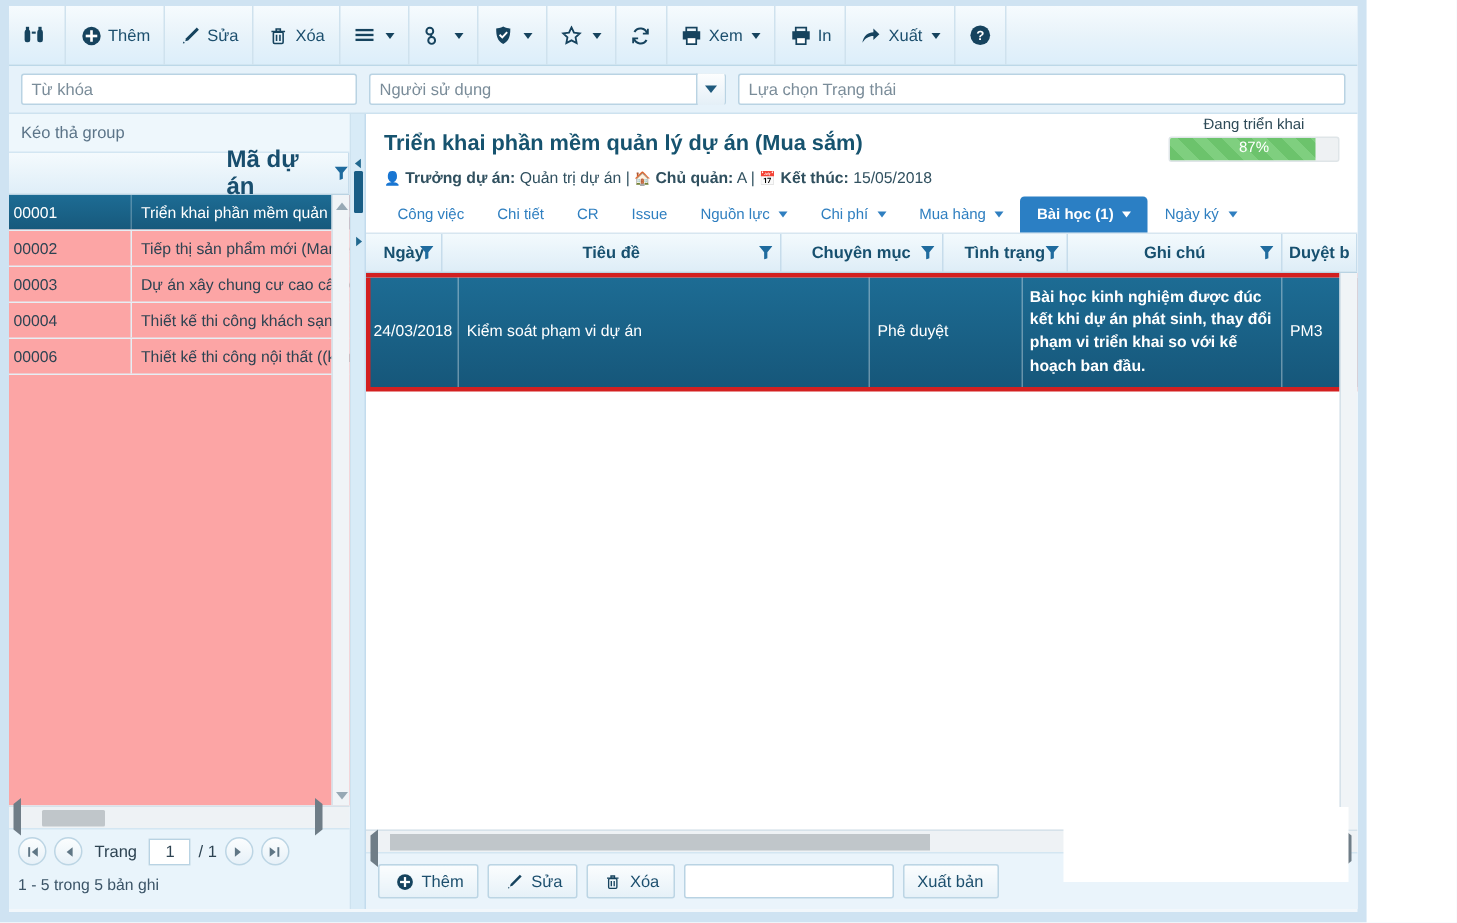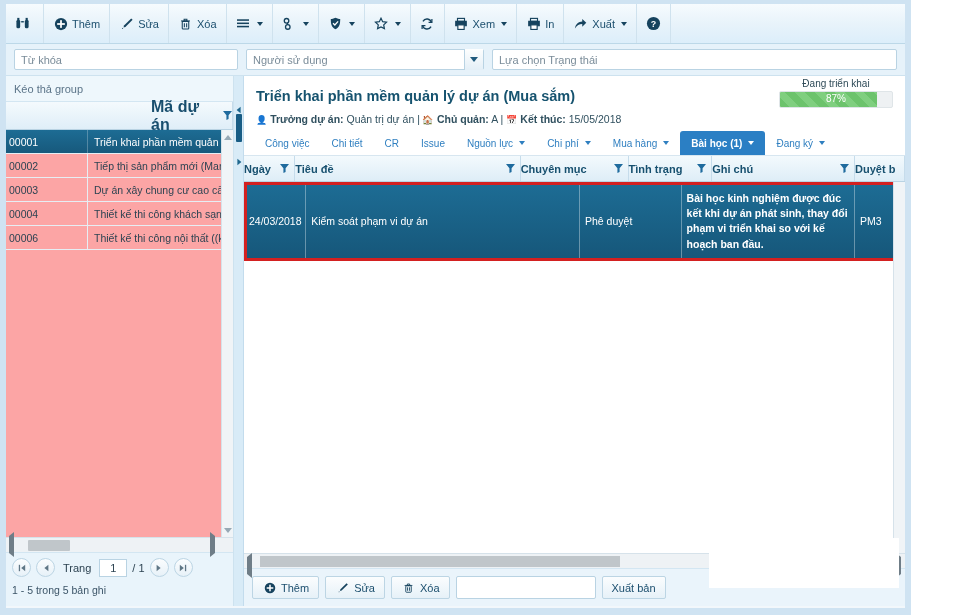--- a/index.html
+++ b/index.html
@@ -230,21 +230,21 @@
 
   
   .gwrap { flex: 1; display: flex; flex-direction: column; min-height:0; background:#fff; }
   .ghead {
     display: flex; height: 26px;
     background: linear-gradient(to bottom,#f3fafd,#deedf7);
     border-bottom: 1px solid #b9d3e3;
     font-size: 11px; color: #17506f; font-weight: bold;
   }
   .ghead .gc {
-    display: flex; align-items: center; justify-content: flex-start;
+    display: flex; align-items: center; justify-content: center;
     border-right: 1px solid #c6dceb; position: relative; gap: 10px;
   }
   .ghead .gc .fico { position:absolute; right:5px; }
   .grows { position: relative; flex: 1; overflow: hidden; }
   .grow {
     display: flex; font-size: 10.5px;
     border-bottom: 1px solid #dbe7ef;
   }
   .grow.sel {
     background: linear-gradient(to bottom,#1d6c94,#16577a);
@@ -614,21 +614,21 @@
           </div>
         <div class="tab">
             <span>Mua hàng</span>
             <span class="caret"></span>
           </div>
         <div class="tab active">
             <span>Bài học (1)</span>
             <span class="caret"></span>
           </div>
         <div class="tab">
-            <span>Đang ký</span>
+            <span>Ngày ký</span>
             <span class="caret"></span>
           </div>
       </div>
 
       <div class="gwrap">
         <div class="ghead">
           <div class="gc col0">
             <span>Ngày</span>
             <span class="fico">
                 <svg width="9" height="9" viewBox="0 0 10 10" fill="currentColor">

